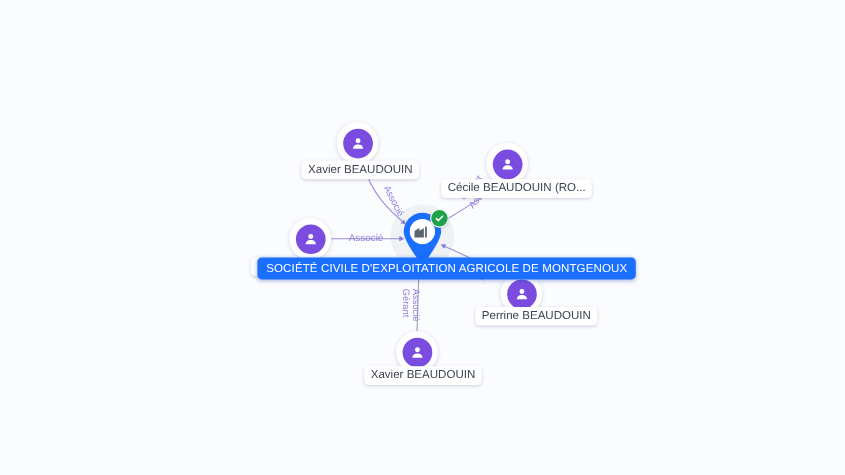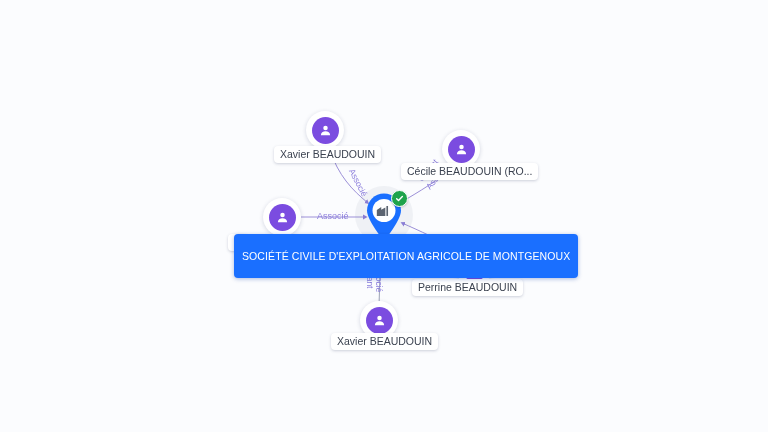--- a/index.html
+++ b/index.html
@@ -50,21 +50,21 @@
     padding:3px 6px 3px 6px;
     font-size:10.5px;line-height:11px;color:#3b4250;
     white-space:nowrap;
     box-shadow:0 1px 3px rgba(40,50,90,.22);
   }
 
   
   .banner{
     position:absolute;z-index:20;
     background:#1a6fff;border-radius:4px;
-    padding:16px 8px;
+    padding:4px 8px;
     font-size:10.5px;line-height:12px;letter-spacing:.1px;
     color:#ffffff;white-space:nowrap;
     box-shadow:0 1px 4px rgba(20,60,160,.35);
   }
 
   
   .elabel{
     position:absolute;z-index:7;
     font-size:8.5px;line-height:9px;color:#8b7ddb;
     white-space:nowrap;
@@ -169,19 +169,19 @@
       </svg>
     </div>
   </div>
 
   <div class="chip" style="left:274px;top:146px;text-align:center;">Xavier BEAUDOUIN</div>
 
   <div class="chip" style="left:401px;top:163px;text-align:center;">Cécile BEAUDOUIN (RO...</div>
 
   <div class="chip" style="left:228px;top:234px;">G</div>
 
-  <div class="chip" style="left:412px;top:279px;">Perrine BEAUDOUIN</div>
+  <div class="chip" style="left:432px;top:279px;">Perrine BEAUDOUIN</div>
 
   <div class="chip" style="left:331px;top:333px;">Xavier BEAUDOUIN</div>
 
   <div class="banner" style="left:234px;top:234px;">SOCIÉTÉ CIVILE D'EXPLOITATION AGRICOLE DE MONTGENOUX</div>
 
 </div>
 
 </body></html>

